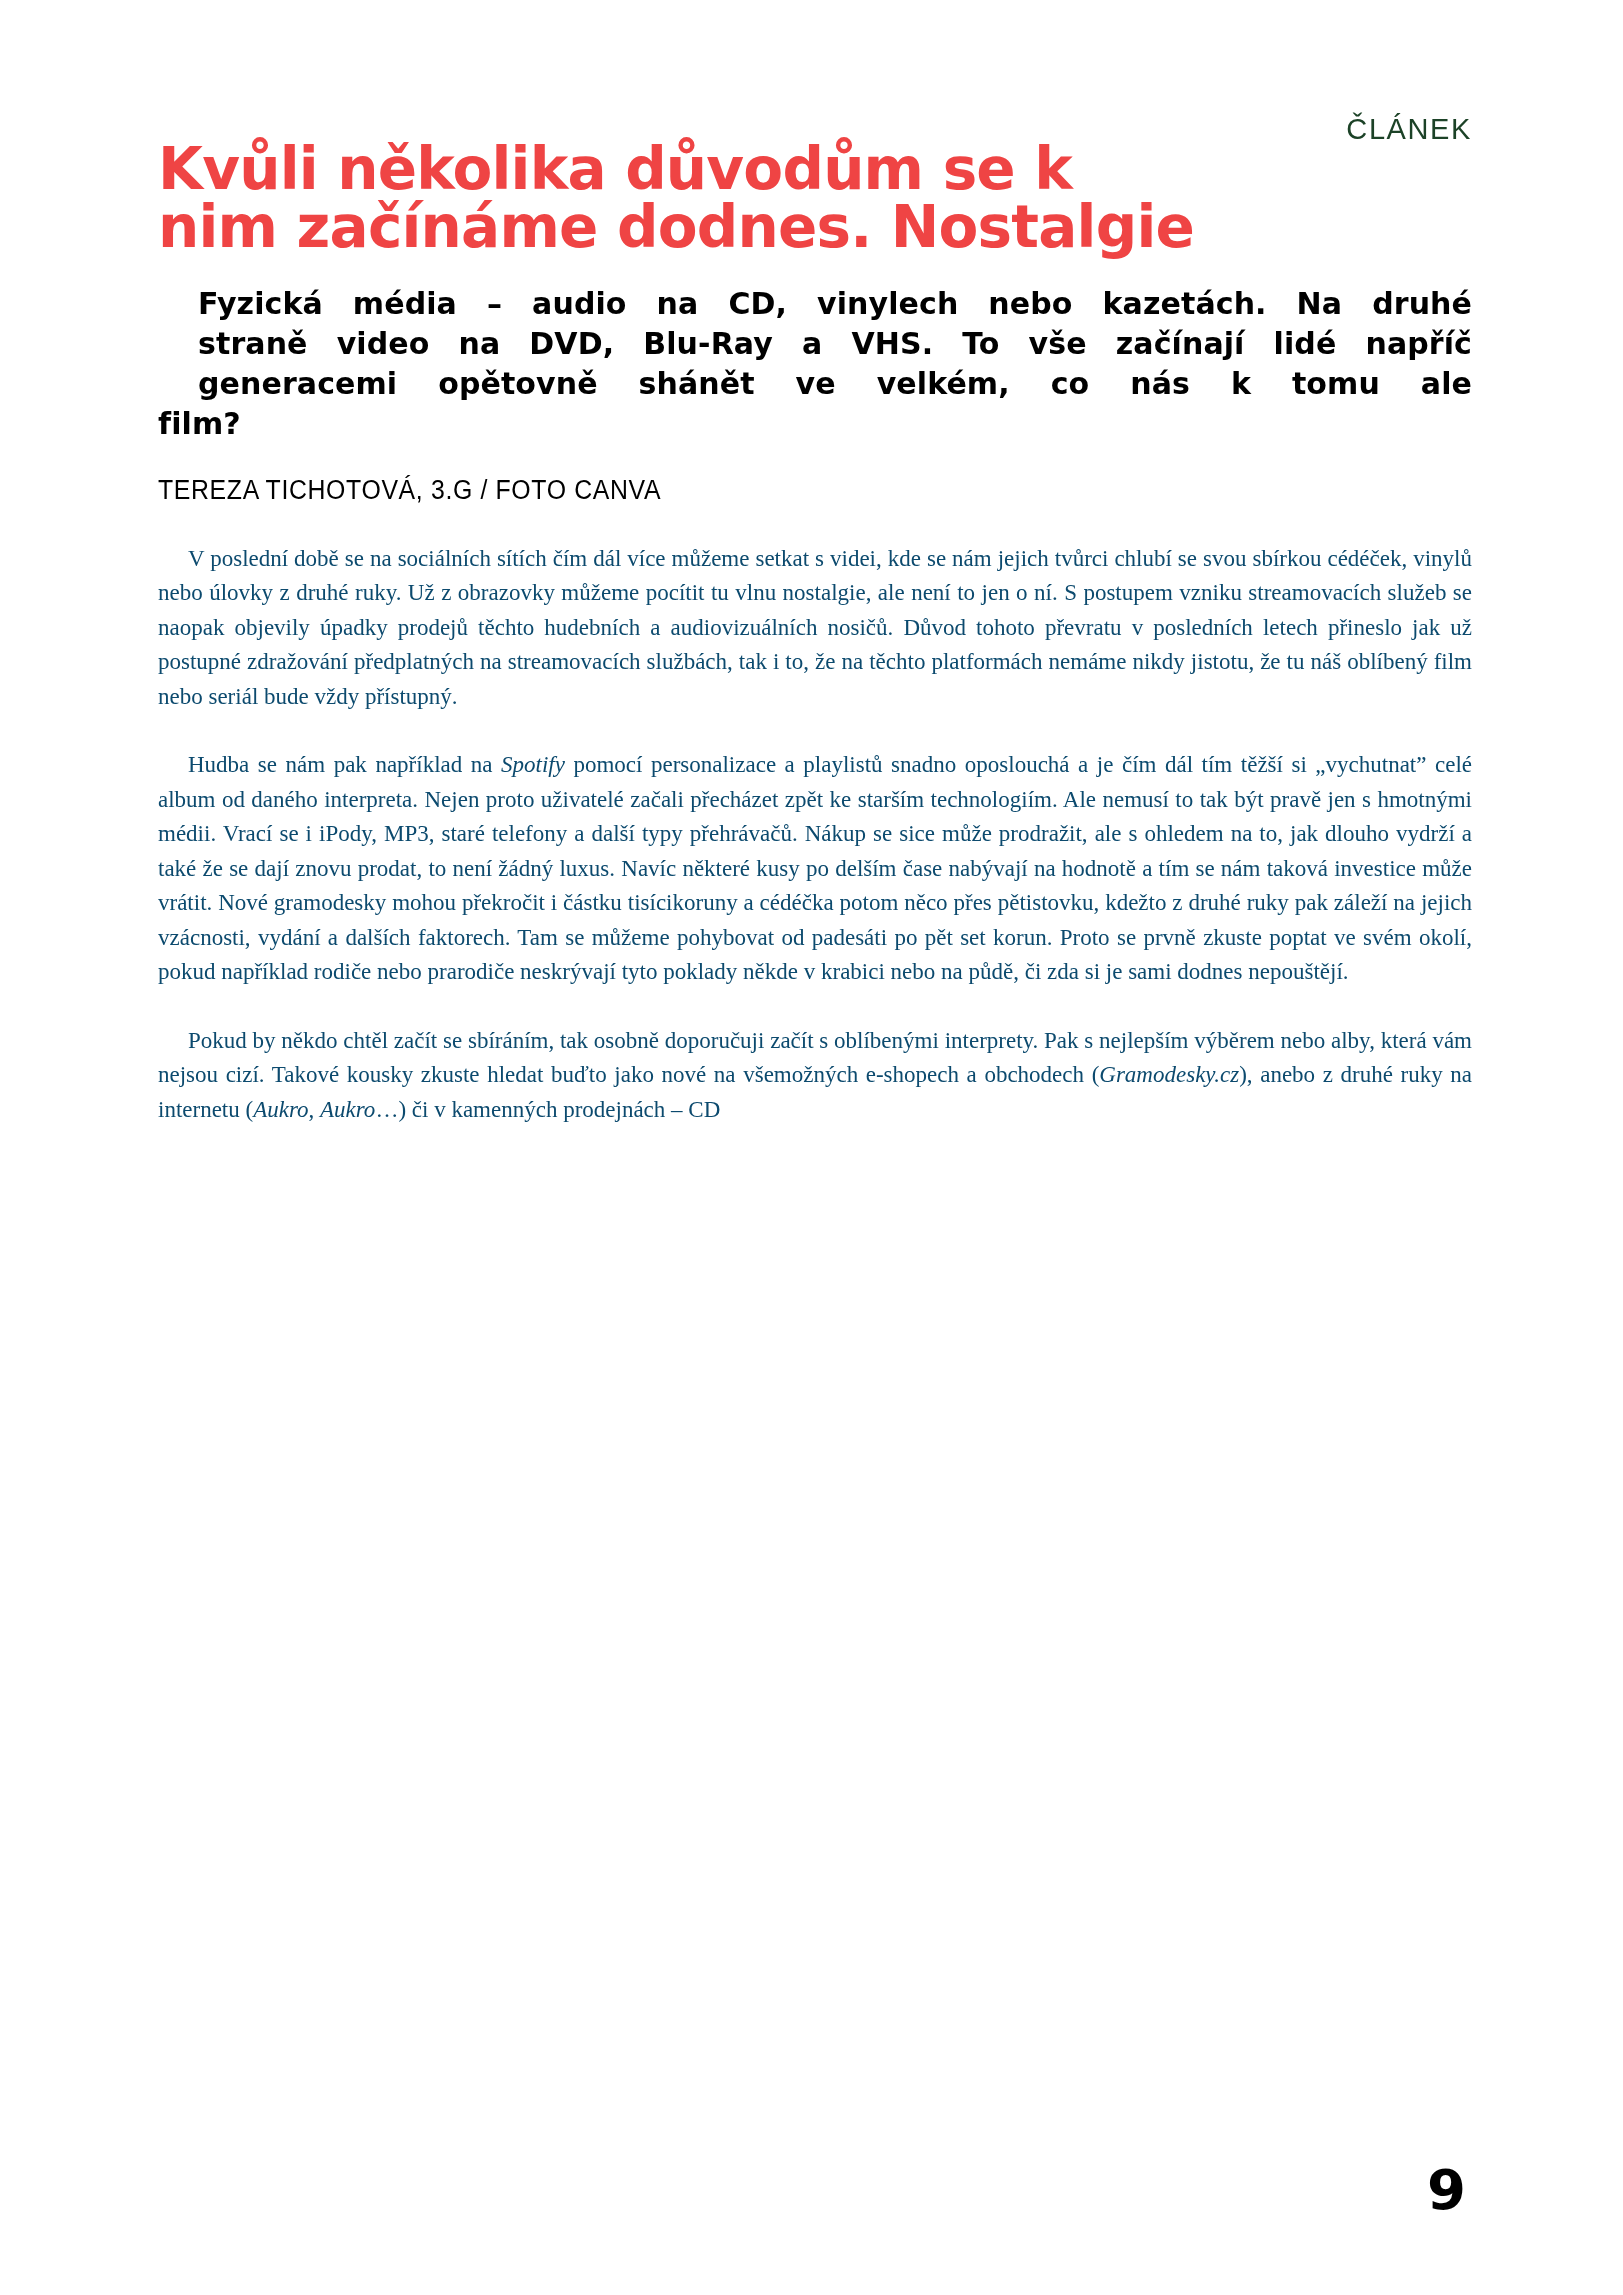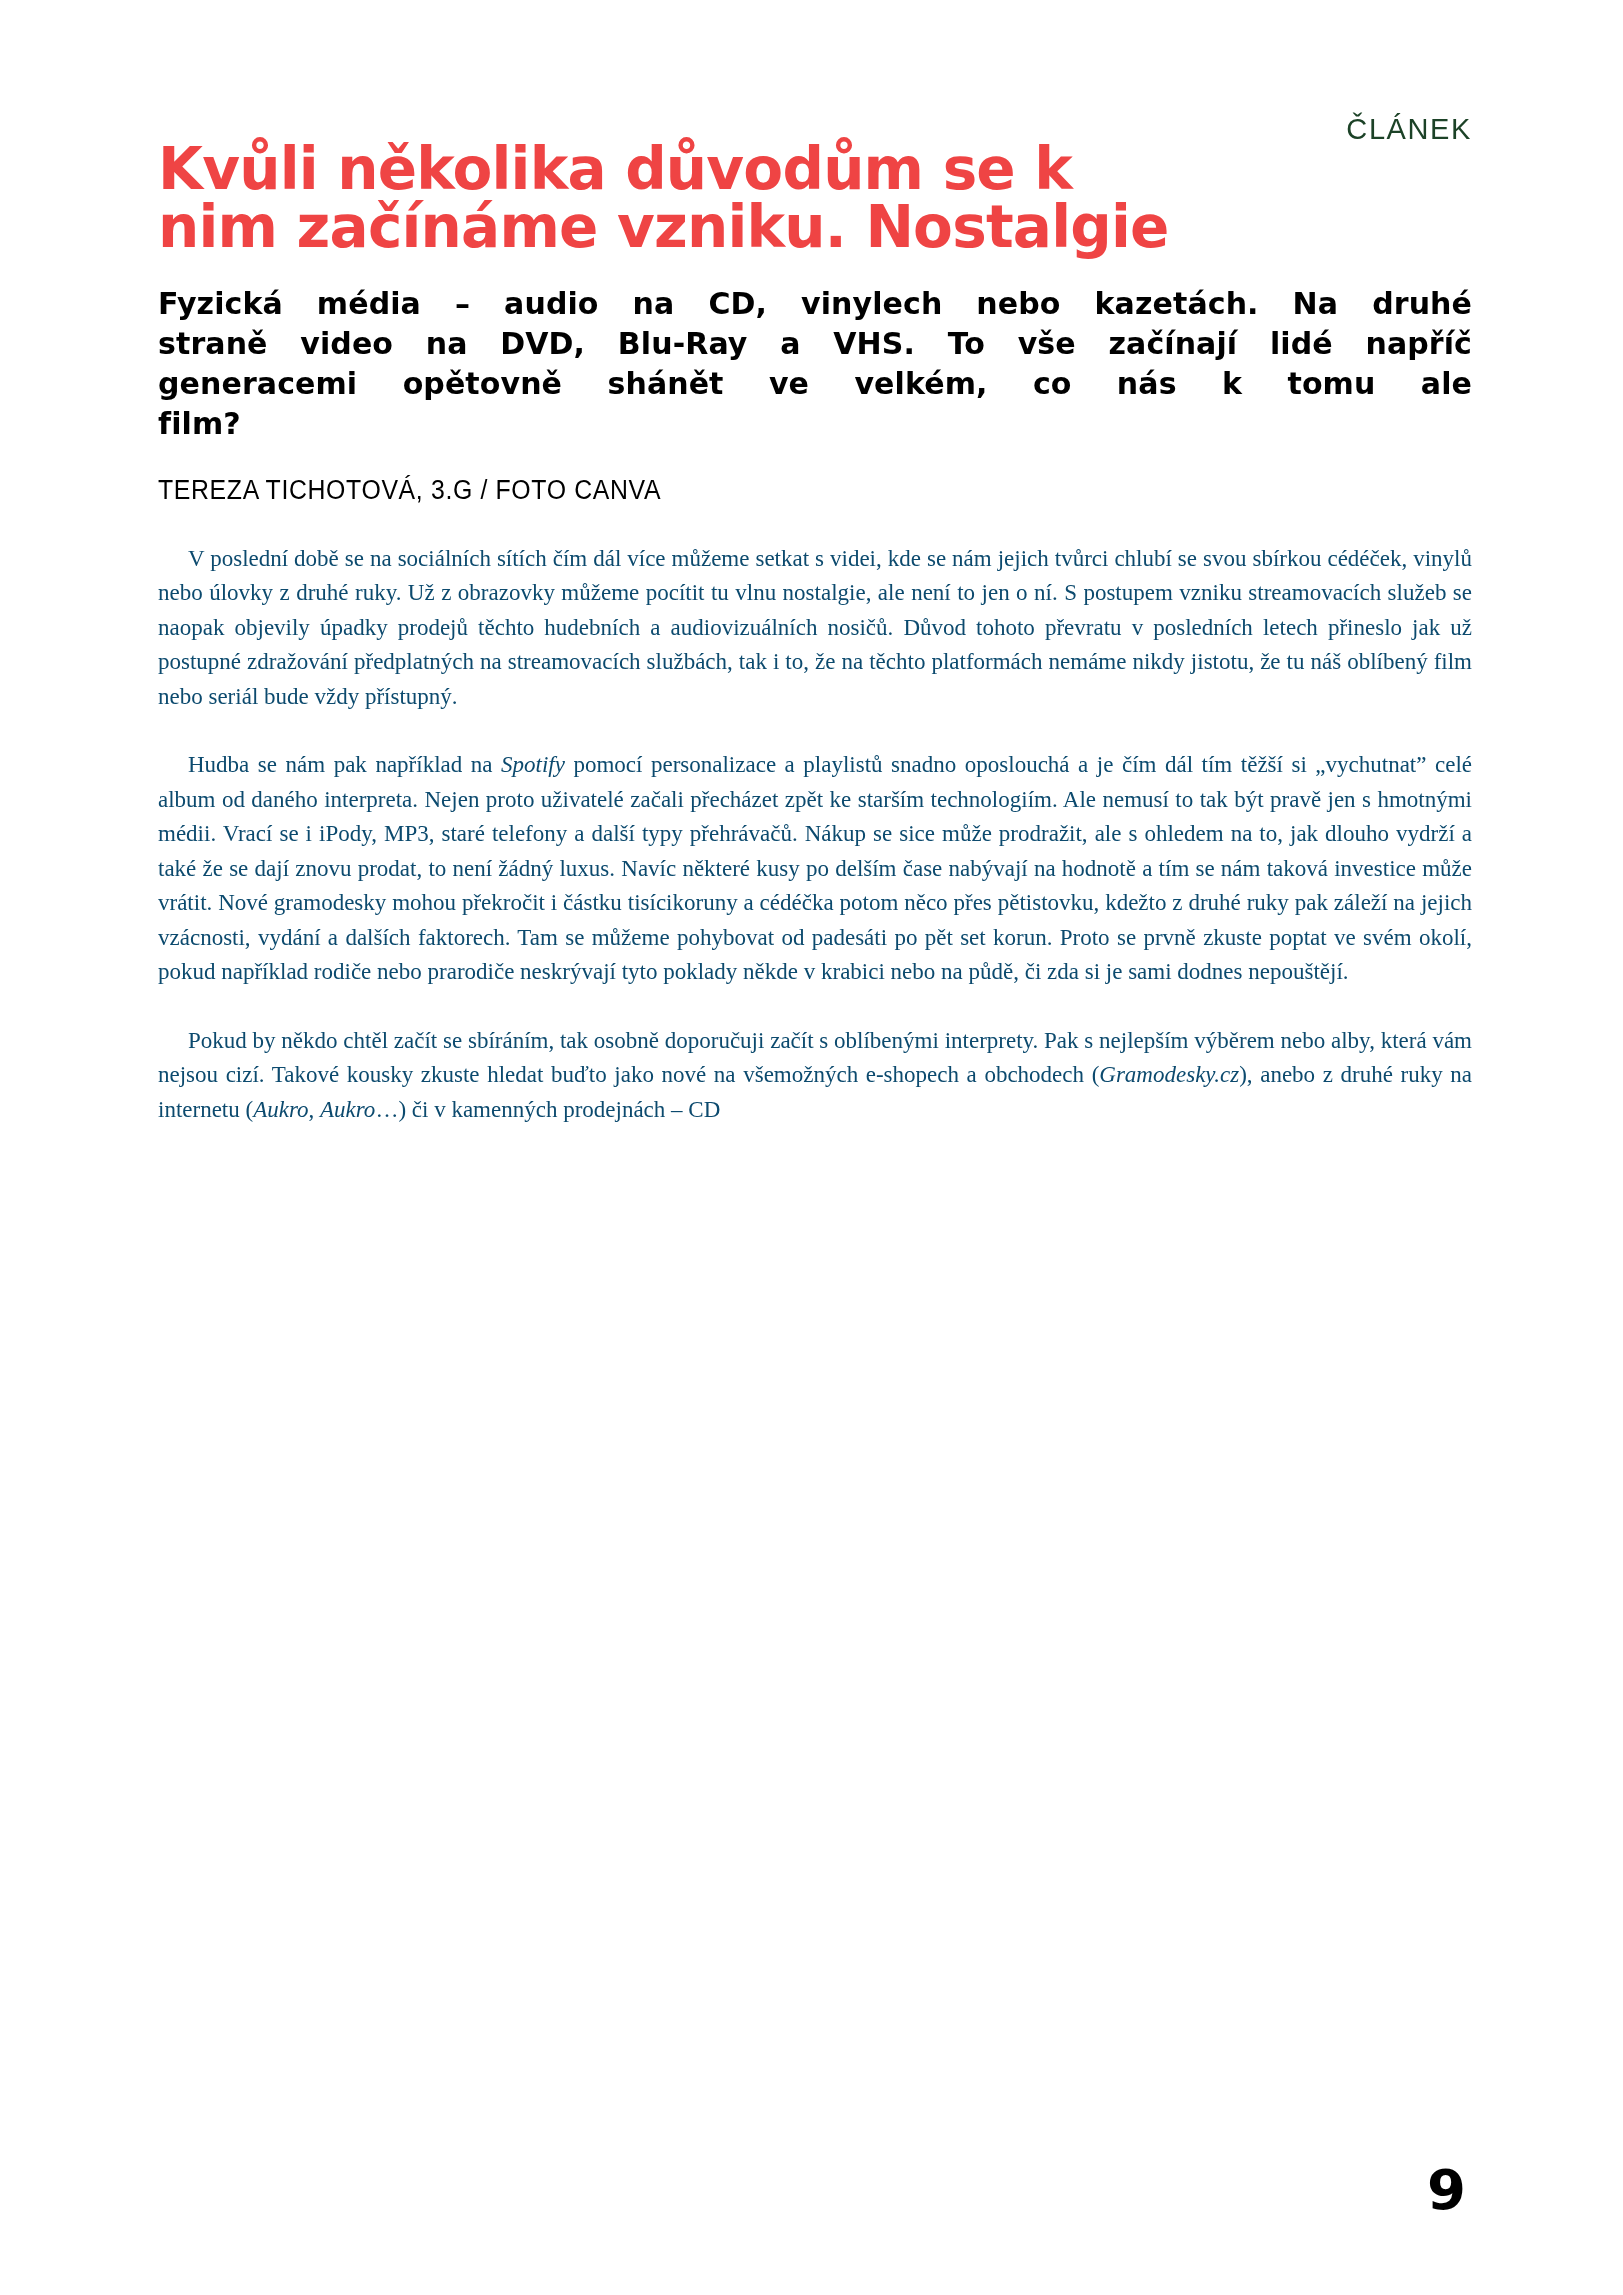--- a/index.html
+++ b/index.html
@@ -74,20 +74,21 @@
     text-align: justify;
     text-justify: inter-word;
   }
   .lead .lead-line {
     display: block;
     white-space: nowrap;
     text-align: justify;
   }
   .lead .lead-line.stretch {
     text-align-last: justify;
+    margin-left: 40px;
   }
 
   
   .byline {
     margin: 0;
     padding-top: 30px;
     font-family: "Liberation Sans", sans-serif;
     font-weight: 400;
     font-size: 27px;
     letter-spacing: 0.7px;
@@ -139,21 +140,21 @@
 <div class="page">
 
   <div class="content">
 
     <div class="kicker-row">
       <span class="kicker">ČLÁNEK</span>
     </div>
 
     <h1 class="headline">
       <span class="hl-line">Kvůli několika důvodům se k</span>
-      <span class="hl-line">nim začínáme vzniku. Nostalgie</span>
+      <span class="hl-line">nim začínáme dodnes. Nostalgie</span>
     </h1>
 
     <p class="lead">
       <span class="lead-line stretch">Fyzická média – audio na CD, vinylech nebo kazetách. Na druhé</span>
       <span class="lead-line stretch">straně video na DVD, Blu-Ray a VHS. To vše začínají lidé napříč</span>
       <span class="lead-line stretch">generacemi opětovně shánět ve velkém, co nás k tomu ale</span>
       <span class="lead-line">film?</span>
     </p>
 
     <p class="byline">TEREZA TICHOTOVÁ, 3.G / FOTO CANVA</p>

